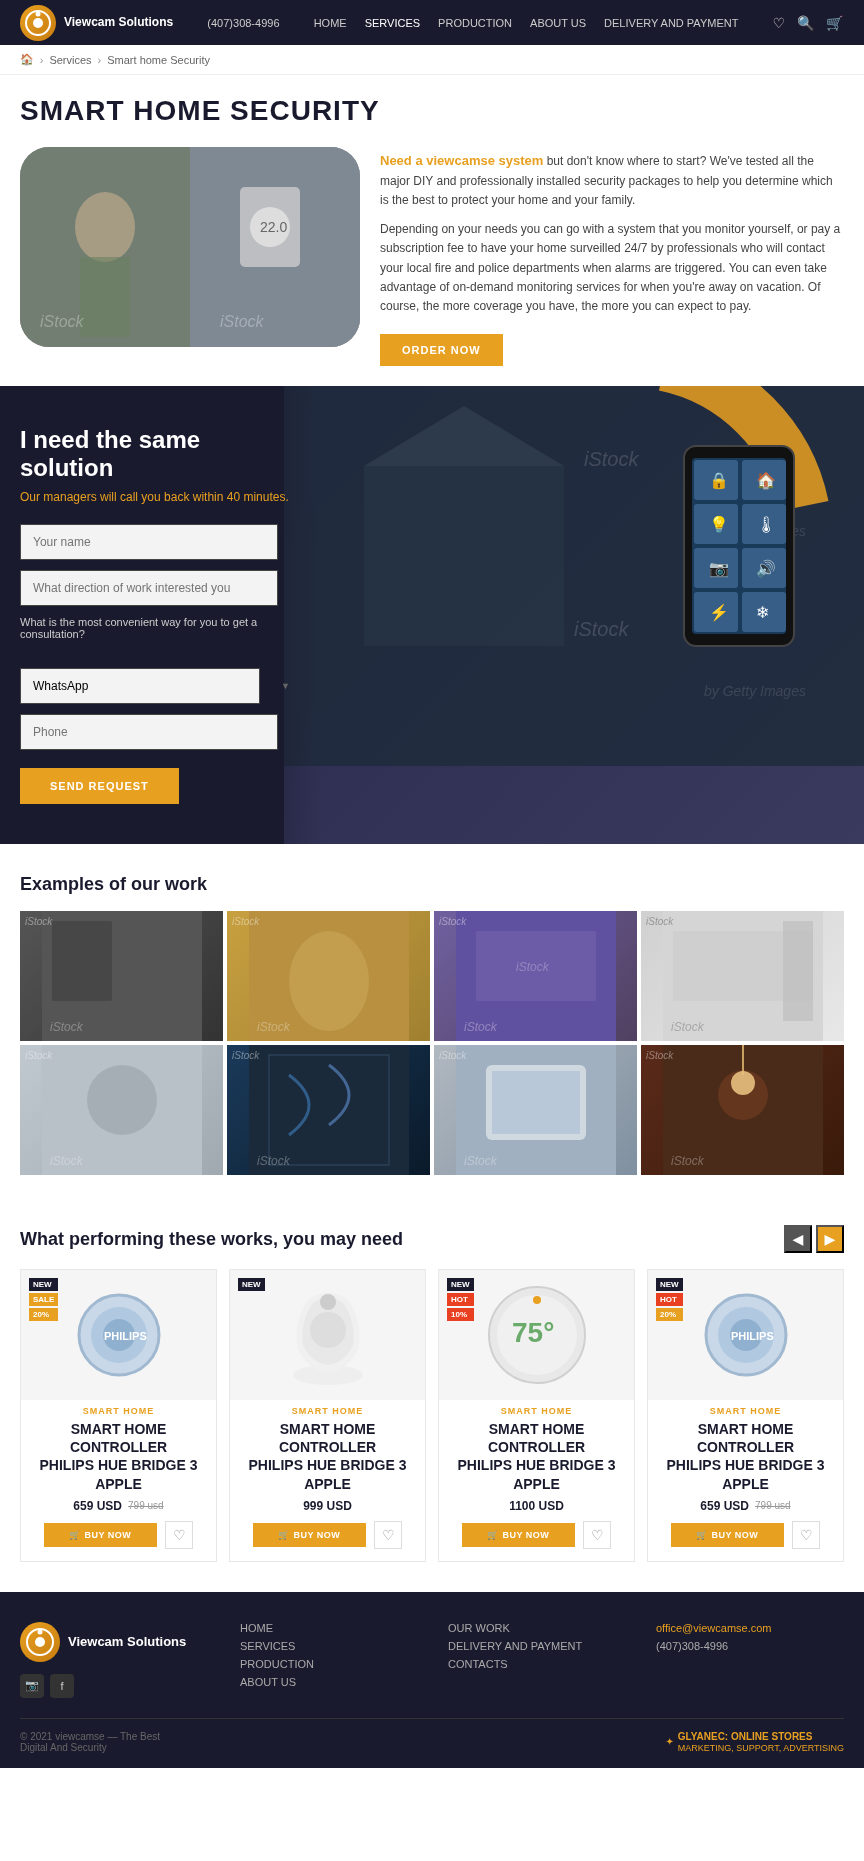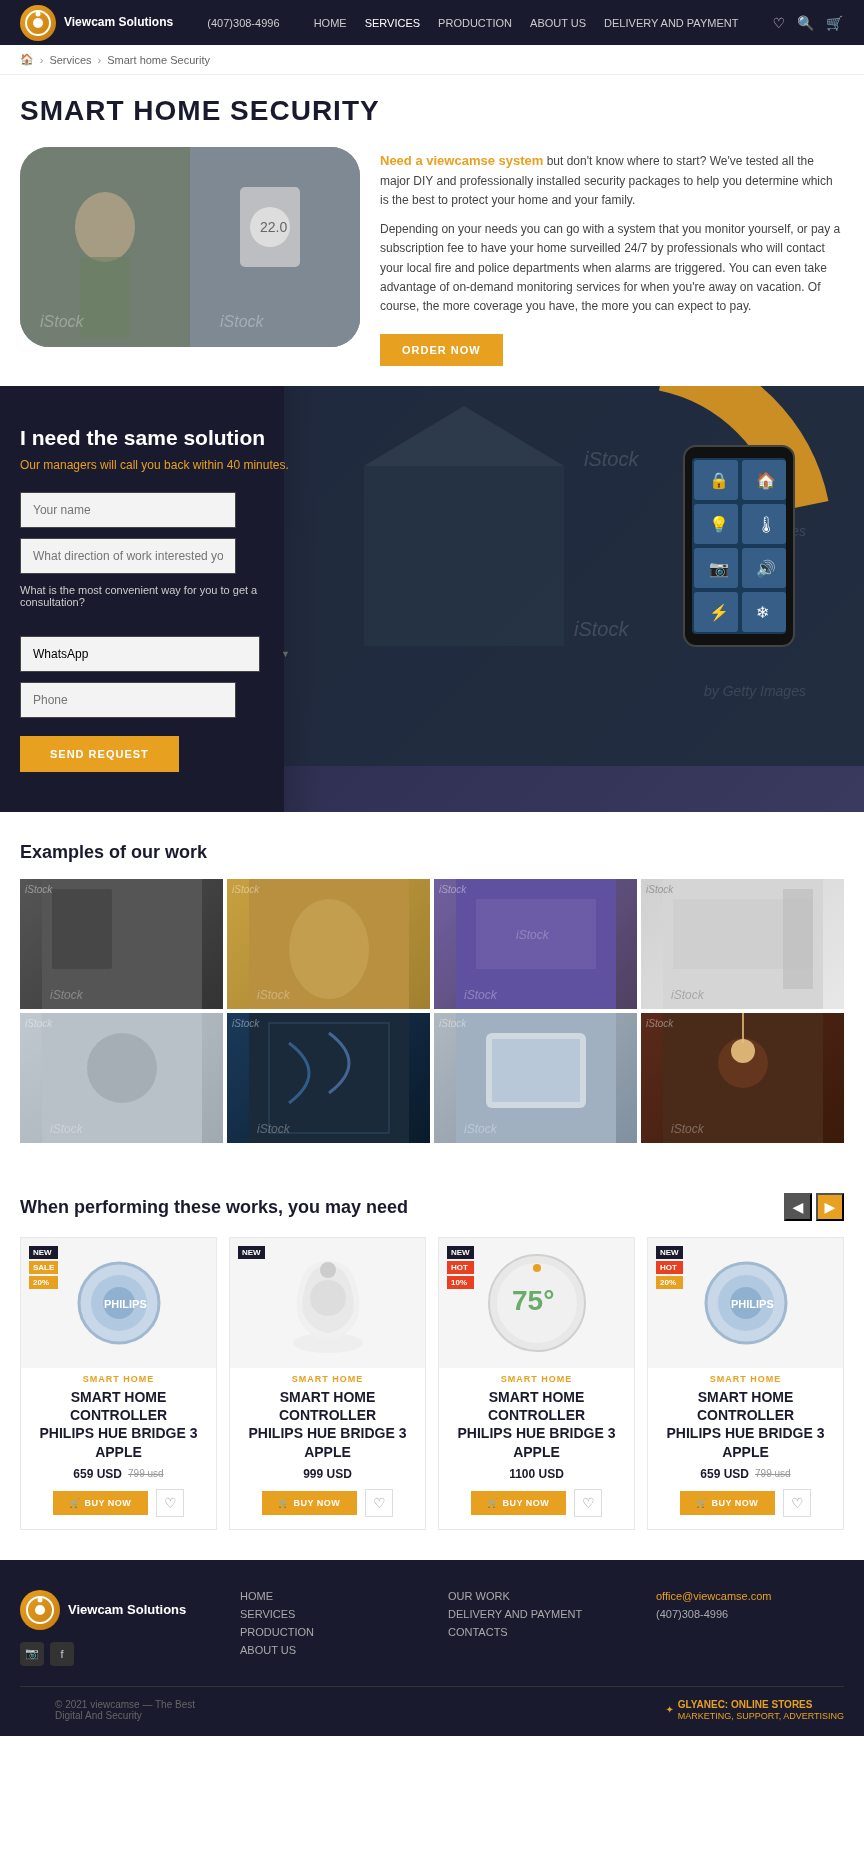--- a/index.html
+++ b/index.html
@@ -34,24 +34,24 @@
     .play-button::after { content: '▶'; color: white; font-size: 18px; margin-left: 4px; }
     .content-text { flex: 1; }
     .content-highlight { color: #e8a020; font-weight: bold; font-size: 13px; }
     .content-body { font-size: 12px; line-height: 1.6; color: #444; margin-top: 4px; }
     .content-body p { margin-bottom: 10px; }
     .order-btn { background: #e8a020; color: white; border: none; padding: 10px 22px; font-size: 11px; font-weight: bold; text-transform: uppercase; cursor: pointer; letter-spacing: 1px; margin-top: 8px; }
 
     
     .dark-section { background: #1a1a2e; position: relative; padding: 40px 20px; overflow: hidden; min-height: 380px; }
     .dark-section-content { position: relative; z-index: 2; max-width: 280px; }
-    .dark-title { color: white; font-size: 21px; font-weight: bold; margin-bottom: 8px; }
+    .dark-title { color: white; font-size: 24px; font-weight: bold; margin-bottom: 8px; }
     .dark-subtitle { color: #e8a020; font-size: 12px; margin-bottom: 20px; }
     .form-field { margin-bottom: 10px; }
-    .form-input { width: 216px; padding: 10px 12px; border: 1px solid #444; background: rgba(255,255,255,0.95); font-size: 12px; outline: none; }
+    .form-input { width: 258px; padding: 10px 12px; border: 1px solid #444; background: rgba(255,255,255,0.95); font-size: 12px; outline: none; }
     .form-label { color: #ccc; font-size: 11px; margin-bottom: 4px; display: block; }
     .form-select { width: 240px; padding: 10px 12px; border: 1px solid #444; background: rgba(255,255,255,0.95); font-size: 12px; outline: none; appearance: none; }
     .send-btn { background: #e8a020; color: white; border: none; padding: 12px 30px; font-size: 11px; font-weight: bold; text-transform: uppercase; cursor: pointer; letter-spacing: 1px; margin-top: 8px; }
     .dark-bg-image { position: absolute; right: 0; top: 0; width: 580px; height: 100%; background: linear-gradient(135deg, #2a2a4e, #3a3a5e); display: flex; align-items: center; justify-content: center; }
 
     
     .examples-section { padding: 30px 20px; }
     .section-title { font-size: 18px; font-weight: bold; color: #1a1a2e; margin-bottom: 16px; }
     .gallery-grid { display: grid; grid-template-columns: repeat(4, 1fr); gap: 4px; }
     .gallery-item { height: 130px; background: #bbb; position: relative; overflow: hidden; }
@@ -76,37 +76,37 @@
     .badge-sale { background: #e8a020; color: white; font-size: 8px; padding: 2px 4px; font-weight: bold; }
     .badge-pct { background: #e8a020; color: white; font-size: 8px; padding: 2px 4px; font-weight: bold; }
     .badge-hot { background: #e84020; color: white; font-size: 8px; padding: 2px 4px; font-weight: bold; }
     .product-img { width: 100%; height: 130px; background: #f5f5f5; display: flex; align-items: center; justify-content: center; }
     .product-category { color: #e8a020; font-size: 9px; font-weight: bold; text-transform: uppercase; text-align: center; padding: 6px 8px 2px; letter-spacing: 1px; }
     .product-name { font-size: 14px; font-weight: bold; text-transform: uppercase; text-align: center; padding: 2px 8px 6px; color: #1a1a2e; line-height: 1.3; }
     .product-price-row { display: flex; align-items: center; justify-content: center; gap: 6px; padding: 0 8px 8px; }
     .product-price { font-size: 12px; font-weight: bold; color: #1a1a2e; }
     .product-price-old { font-size: 10px; color: #999; text-decoration: line-through; }
     .product-actions { display: flex; align-items: center; justify-content: center; gap: 8px; padding: 0 8px; }
-    .buy-btn { background: #e8a020; color: white; border: none; padding: 7px 17px; font-size: 9px; font-weight: bold; text-transform: uppercase; cursor: pointer; letter-spacing: 0.5px; display: flex; align-items: center; gap: 4px; }
+    .buy-btn { background: #e8a020; color: white; border: none; padding: 7px 26px; font-size: 9px; font-weight: bold; text-transform: uppercase; cursor: pointer; letter-spacing: 0.5px; display: flex; align-items: center; gap: 4px; }
     .wish-btn { background: none; border: 1px solid #ddd; width: 28px; height: 28px; display: flex; align-items: center; justify-content: center; cursor: pointer; font-size: 14px; color: #999; }
 
     
     .footer { background: #1a1a2e; padding: 30px 20px 15px; }
     .footer-grid { display: grid; grid-template-columns: 200px 1fr 1fr 1fr; gap: 20px; margin-bottom: 20px; }
     .footer-brand { }
     .footer-logo { display: flex; align-items: center; gap: 8px; margin-bottom: 12px; }
     .footer-logo-icon { width: 40px; height: 40px; border-radius: 50%; background: linear-gradient(135deg, #e8a020, #c87d10); display: flex; align-items: center; justify-content: center; color: white; font-size: 10px; font-weight: bold; }
     .footer-logo-text { color: white; font-size: 13px; font-weight: bold; }
     .footer-social { display: flex; gap: 6px; }
     .social-icon { width: 24px; height: 24px; background: #333; border-radius: 4px; display: flex; align-items: center; justify-content: center; color: #ccc; font-size: 11px; cursor: pointer; }
     .footer-link { color: #aaa; font-size: 11px; display: block; margin-bottom: 6px; text-decoration: none; cursor: pointer; }
     .footer-contact { color: #aaa; font-size: 11px; margin-bottom: 6px; }
     .footer-contact a { color: #e8a020; text-decoration: none; }
     .footer-bottom { border-top: 1px solid #333; padding-top: 12px; display: flex; justify-content: space-between; align-items: center; }
-    .footer-copy { color: #666; font-size: 10px; margin-left: 35px; }
+    .footer-copy { color: #666; font-size: 10px; }
     .footer-powered { color: #666; font-size: 10px; display: flex; align-items: center; gap: 4px; }
     .footer-powered span { color: #e8a020; }
 
     .select-wrapper { position: relative; margin-top: 28px; }
     .select-wrapper::after { content: '▼'; position: absolute; right: 10px; top: 50%; transform: translateY(-50%); font-size: 9px; color: #666; pointer-events: none; }
   </style>
 </head>
 <body>
 
 <div class="header">
@@ -337,21 +337,21 @@
           <text x="8" y="120" fill="rgba(255,255,255,0.3)" font-size="12" font-style="italic">iStock</text>
         </svg>
       </div>
       <span class="istock-overlay">iStock</span>
     </div>
   </div>
 </div>
 
 <div class="products-section">
   <div class="products-header">
-    <h2 class="products-title">When performing these works, you may need</h2>
+    <h2 class="products-title">What performing these works, you may need</h2>
     <div class="nav-arrows">
       <button class="nav-arrow nav-arrow-prev">◀</button>
       <button class="nav-arrow nav-arrow-next">▶</button>
     </div>
   </div>
   <div class="products-grid">
 
     <div class="product-card">
       <div class="product-badges">
         <span class="badge-new">NEW</span>

